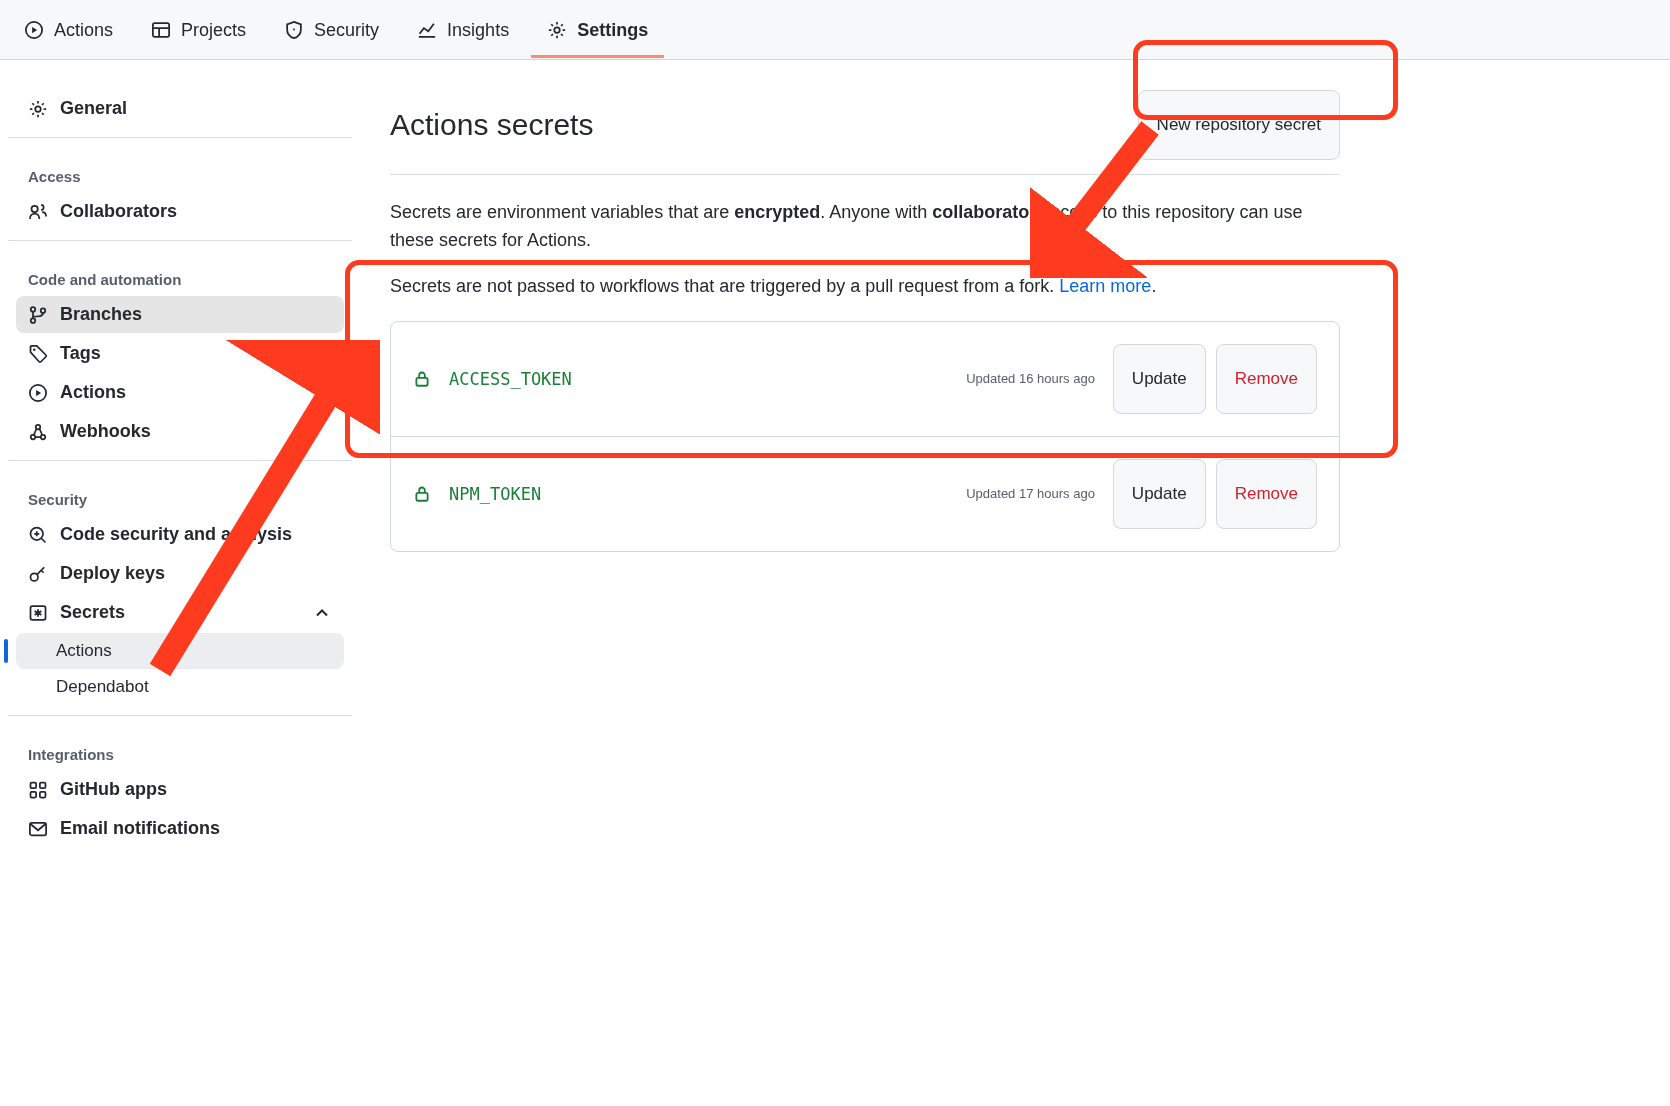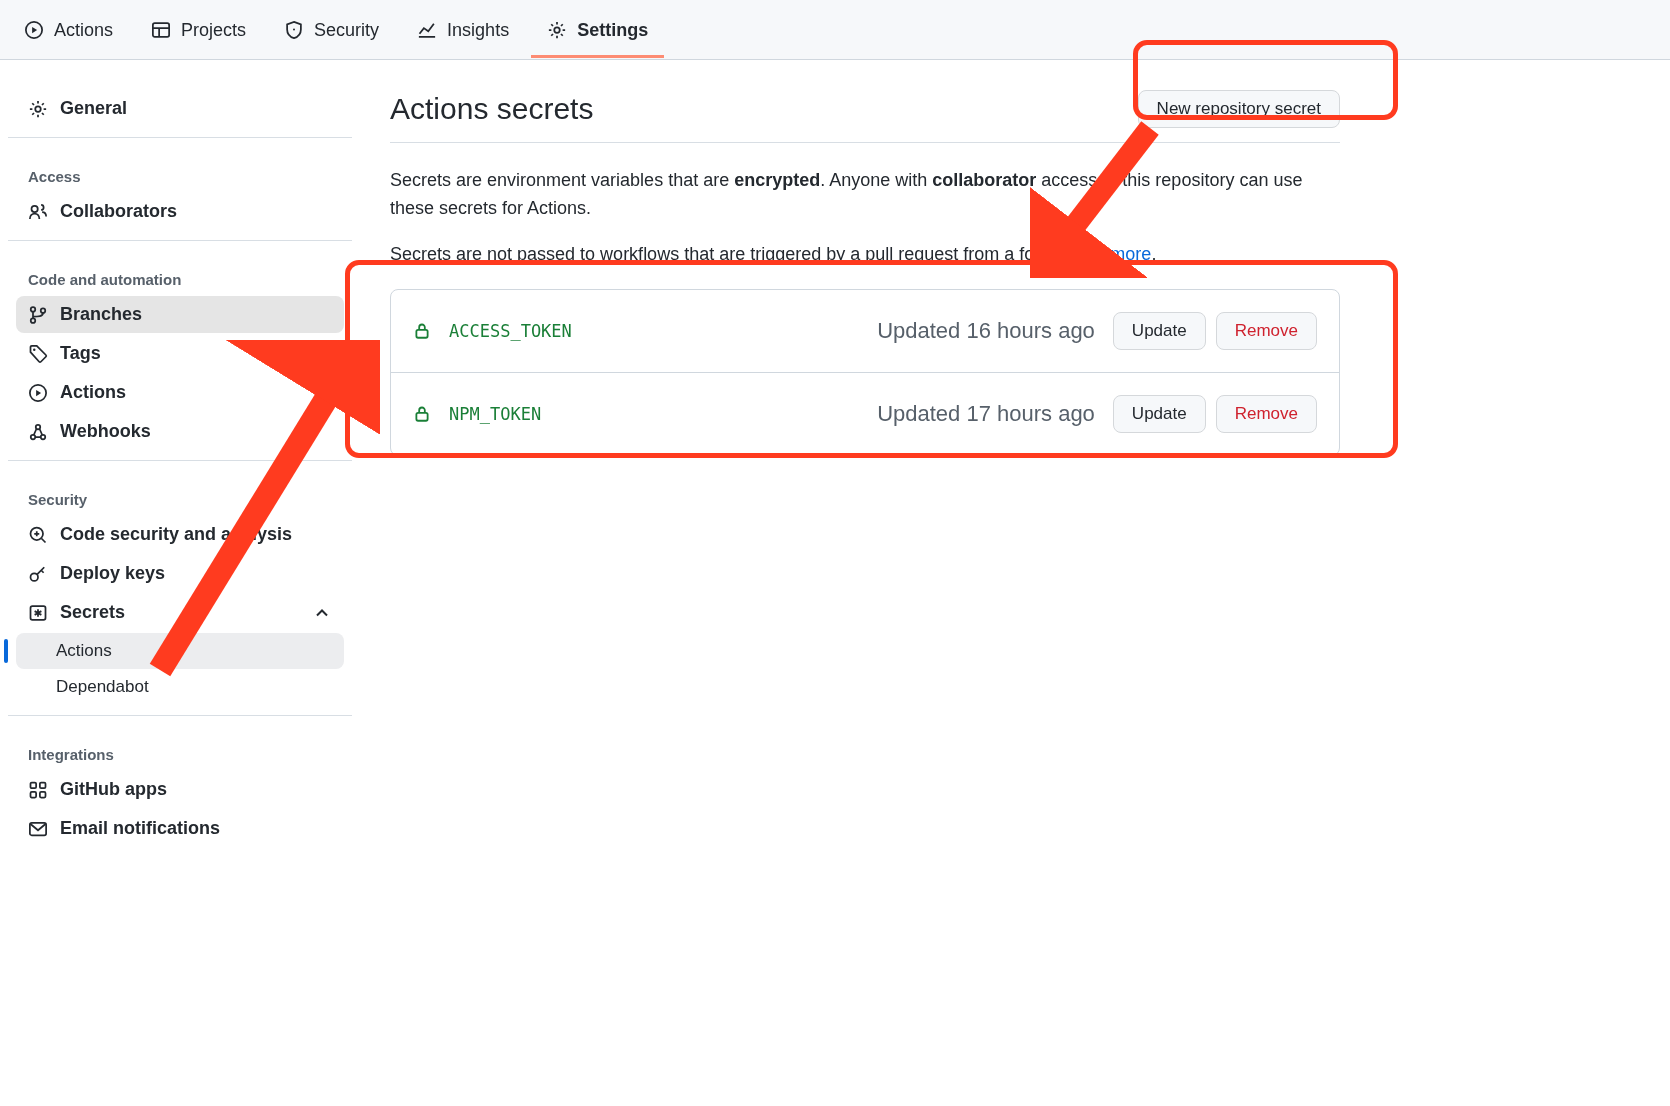--- a/index.html
+++ b/index.html
@@ -103,21 +103,21 @@
     border-bottom: 1px solid #d8dee4;
   }
   .page-title {
     font-size: 30px;
     font-weight: 400;
   }
   .btn {
     background: #f6f8fa;
     border: 1px solid #d5d8db;
     border-radius: 8px;
-    padding: 8px 18px;
+    padding: 24px 18px;
     font-size: 17px;
     font-weight: 500;
     color: #24292f;
     cursor: pointer;
   }
   .btn.danger { color: #cf222e; }
   .desc { font-size: 18px; line-height: 1.55; margin-top: 24px; color: #24292f; }
   .desc strong { font-weight: 600; }
   .desc a { color: #0969da; text-decoration: none; }
 
@@ -137,21 +137,21 @@
   .secret-row:first-child { border-top: none; }
   .secret-row .lock { color: #1a7f37; }
   .secret-name {
     font-family: ui-monospace, SFMono-Regular, Menlo, monospace;
     color: #1a7f37;
     font-size: 17px;
   }
   .secret-updated {
     margin-left: auto;
     color: #57606a;
-    font-size: 22px;
+    font-size: 13px;
   }
   .secret-actions { display: flex; gap: 10px; }
 
   
   .anno-box {
     position: absolute;
     border: 5px solid #ff3b1f;
     border-radius: 14px;
     pointer-events: none;
   }

